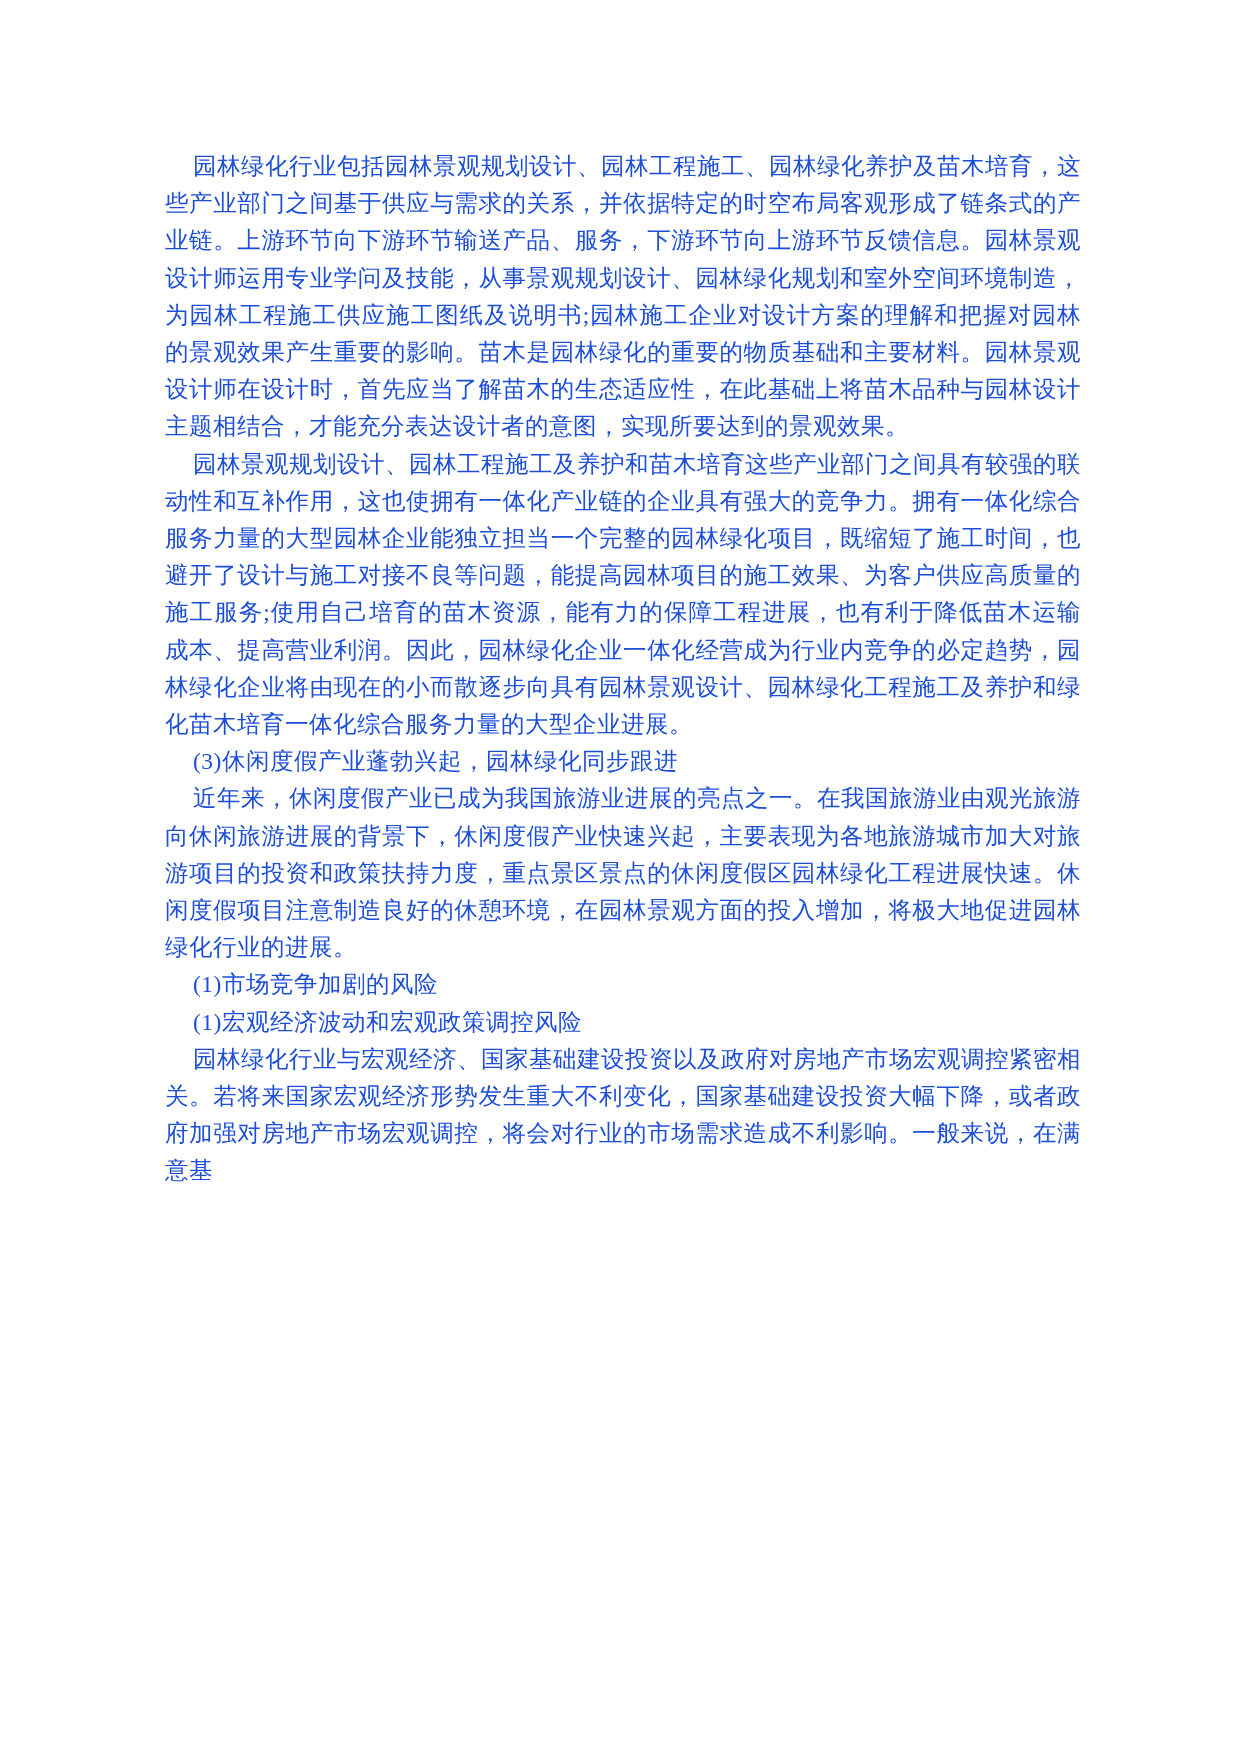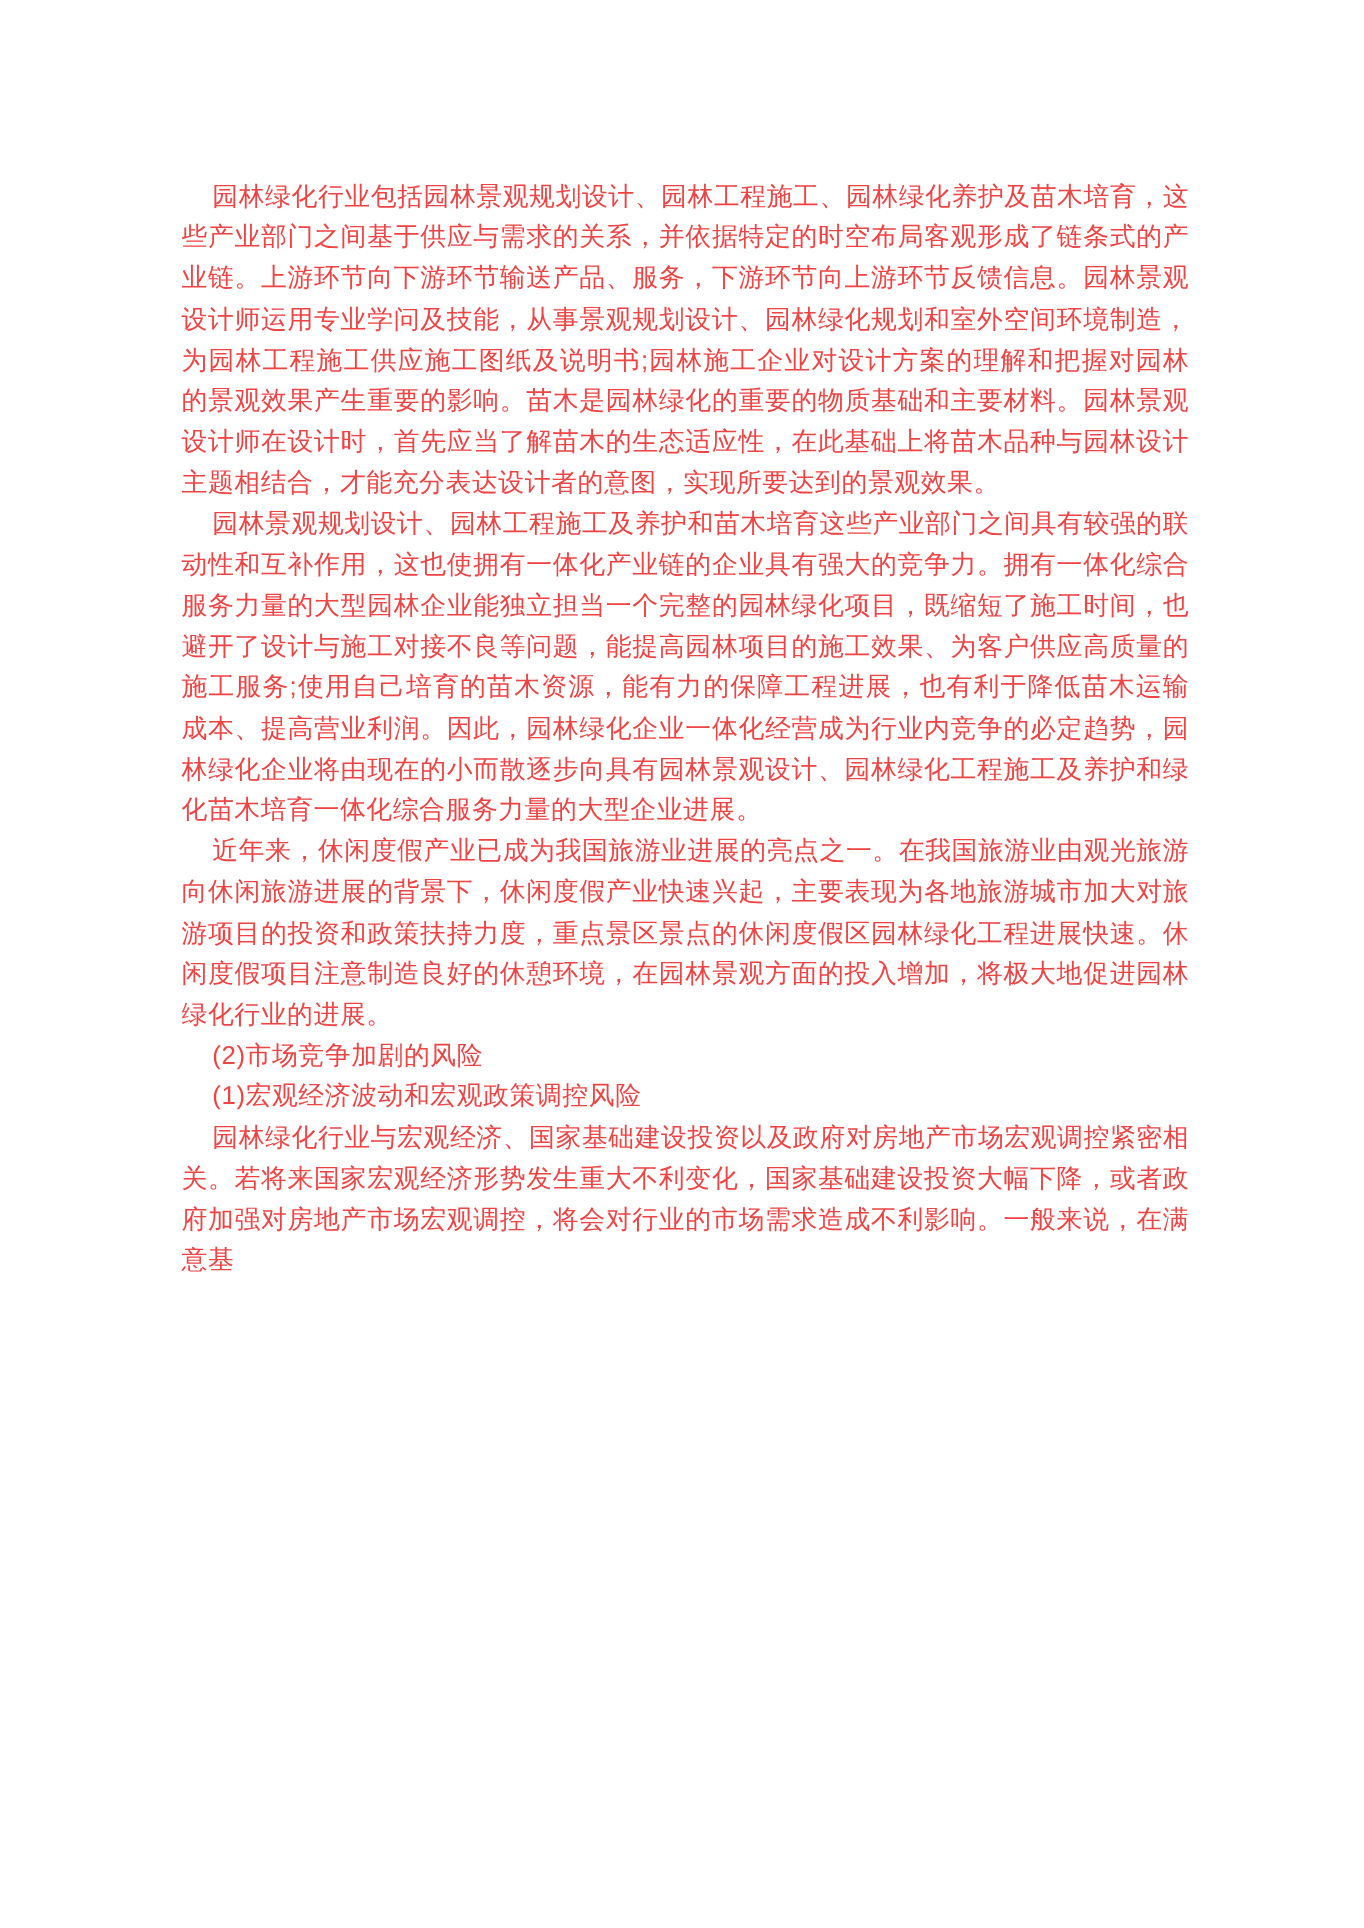--- a/index.html
+++ b/index.html
@@ -9,39 +9,40 @@
   body {
     width: 1240px;
     height: 1753px;
     background: #ffffff;
     position: relative;
     overflow: hidden;
   }
   .doc-page {
     position: absolute;
     left: 165px;
-    top: 160px;
+    top: 148px;
     width: 916px;
-    font-family: Liberation Sans, sans-serif;
+    font-family: Liberation Serif, serif;
     font-size: 23.5px;
     line-height: 37.2px;
-    color: #ef4444;
+    color: #1d4ed8;
     text-align: justify;
     text-justify: inter-ideograph;
     letter-spacing: 0.5px;
   }
   .doc-page p {
     margin: 0;
     padding: 0;
     text-indent: 28px;
   }
 </style>
 </head>
 <body>
 
 <div class="doc-page">
   <p>园林绿化行业包括园林景观规划设计、园林工程施工、园林绿化养护及苗木培育，这些产业部门之间基于供应与需求的关系，并依据特定的时空布局客观形成了链条式的产业链。上游环节向下游环节输送产品、服务，下游环节向上游环节反馈信息。园林景观设计师运用专业学问及技能，从事景观规划设计、园林绿化规划和室外空间环境制造，为园林工程施工供应施工图纸及说明书;园林施工企业对设计方案的理解和把握对园林的景观效果产生重要的影响。苗木是园林绿化的重要的物质基础和主要材料。园林景观设计师在设计时，首先应当了解苗木的生态适应性，在此基础上将苗木品种与园林设计主题相结合，才能充分表达设计者的意图，实现所要达到的景观效果。</p>
   <p>园林景观规划设计、园林工程施工及养护和苗木培育这些产业部门之间具有较强的联动性和互补作用，这也使拥有一体化产业链的企业具有强大的竞争力。拥有一体化综合服务力量的大型园林企业能独立担当一个完整的园林绿化项目，既缩短了施工时间，也避开了设计与施工对接不良等问题，能提高园林项目的施工效果、为客户供应高质量的施工服务;使用自己培育的苗木资源，能有力的保障工程进展，也有利于降低苗木运输成本、提高营业利润。因此，园林绿化企业一体化经营成为行业内竞争的必定趋势，园林绿化企业将由现在的小而散逐步向具有园林景观设计、园林绿化工程施工及养护和绿化苗木培育一体化综合服务力量的大型企业进展。</p>
+  <p>(3)休闲度假产业蓬勃兴起，园林绿化同步跟进</p>
   <p>近年来，休闲度假产业已成为我国旅游业进展的亮点之一。在我国旅游业由观光旅游向休闲旅游进展的背景下，休闲度假产业快速兴起，主要表现为各地旅游城市加大对旅游项目的投资和政策扶持力度，重点景区景点的休闲度假区园林绿化工程进展快速。休闲度假项目注意制造良好的休憩环境，在园林景观方面的投入增加，将极大地促进园林绿化行业的进展。</p>
-  <p>(2)市场竞争加剧的风险</p>
+  <p>(1)市场竞争加剧的风险</p>
   <p>(1)宏观经济波动和宏观政策调控风险</p>
   <p>园林绿化行业与宏观经济、国家基础建设投资以及政府对房地产市场宏观调控紧密相关。若将来国家宏观经济形势发生重大不利变化，国家基础建设投资大幅下降，或者政府加强对房地产市场宏观调控，将会对行业的市场需求造成不利影响。一般来说，在满意基</p>
 </div>
 
 </body></html>

